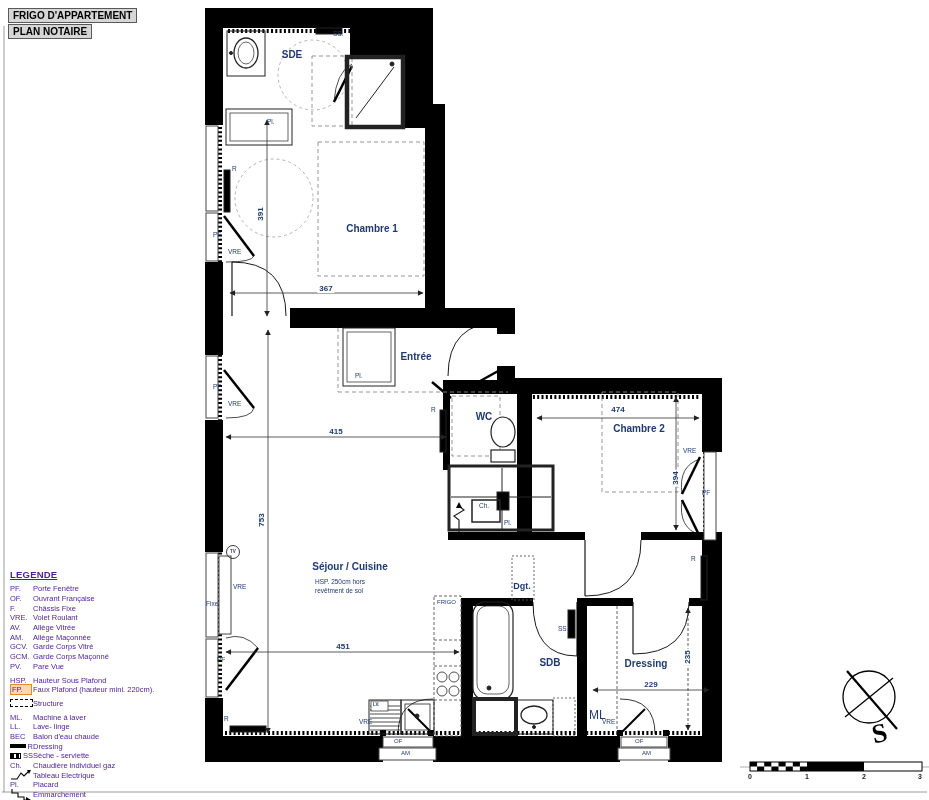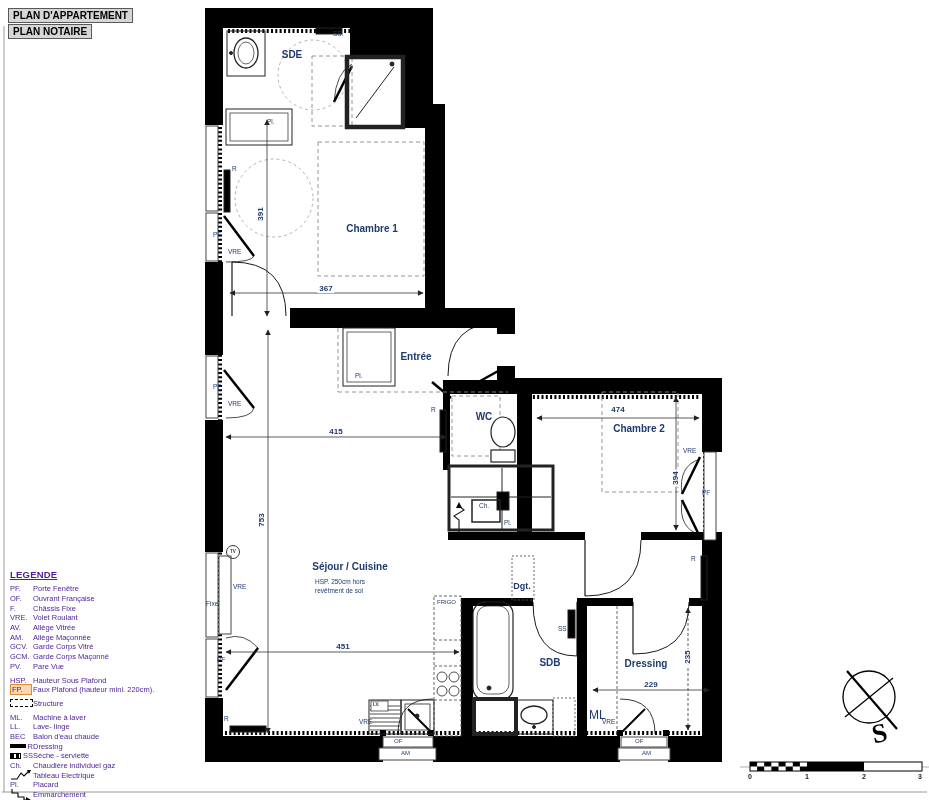--- a/index.html
+++ b/index.html
@@ -278,21 +278,21 @@
     <rect x="778.5" y="762" width="7.1" height="4.5" fill="#000"></rect>
     <rect x="792.8" y="762" width="7.1" height="4.5" fill="#000"></rect>
     <rect x="757.1" y="766.5" width="7.1" height="4.5" fill="#000"></rect>
     <rect x="771.4" y="766.5" width="7.1" height="4.5" fill="#000"></rect>
     <rect x="785.7" y="766.5" width="7.1" height="4.5" fill="#000"></rect>
     <rect x="799.9" y="766.5" width="7.1" height="4.5" fill="#000"></rect>
     <rect x="807" y="762" width="57" height="9" fill="#000"></rect>
   </g>
 </svg>
 
-<div class="tbox" style="left:8px;top:8px;">PLAN D'APPARTEMENT</div>
+<div class="tbox" style="left:8px;top:8px;">FRIGO D'APPARTEMENT</div>
 <div class="tbox" style="left:8px;top:24px;">PLAN NOTAIRE</div>
 
 <div class="pl room ctr" style="left:292px;top:50px;">SDE</div>
 <div class="pl room ctr" style="left:372px;top:224px;">Chambre 1</div>
 <div class="pl room ctr" style="left:416px;top:352px;">Entrée</div>
 <div class="pl room ctr" style="left:484px;top:412px;">WC</div>
 <div class="pl room ctr" style="left:639px;top:424px;">Chambre 2</div>
 <div class="pl room ctr" style="left:350px;top:562px;">Séjour / Cuisine</div>
 <div class="pl sm" style="left:315px;top:579px;">HSP. 250cm hors</div>
 <div class="pl sm" style="left:315px;top:588px;">revêtment de sol</div>

